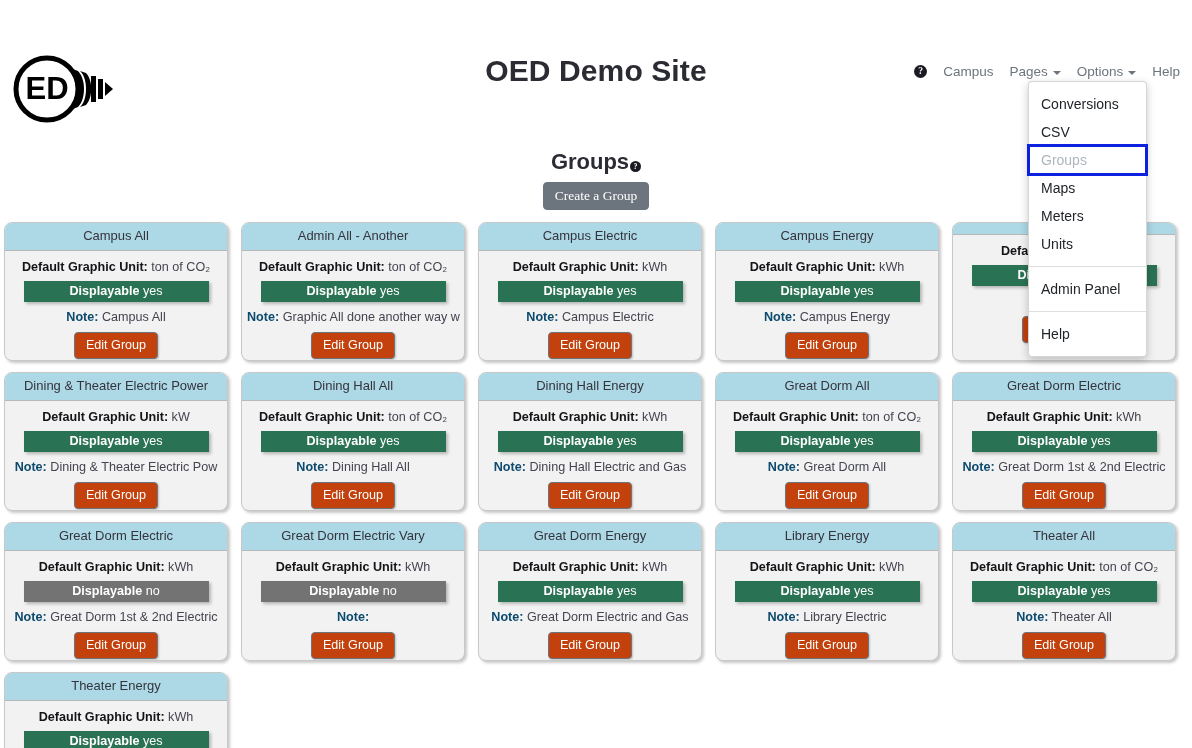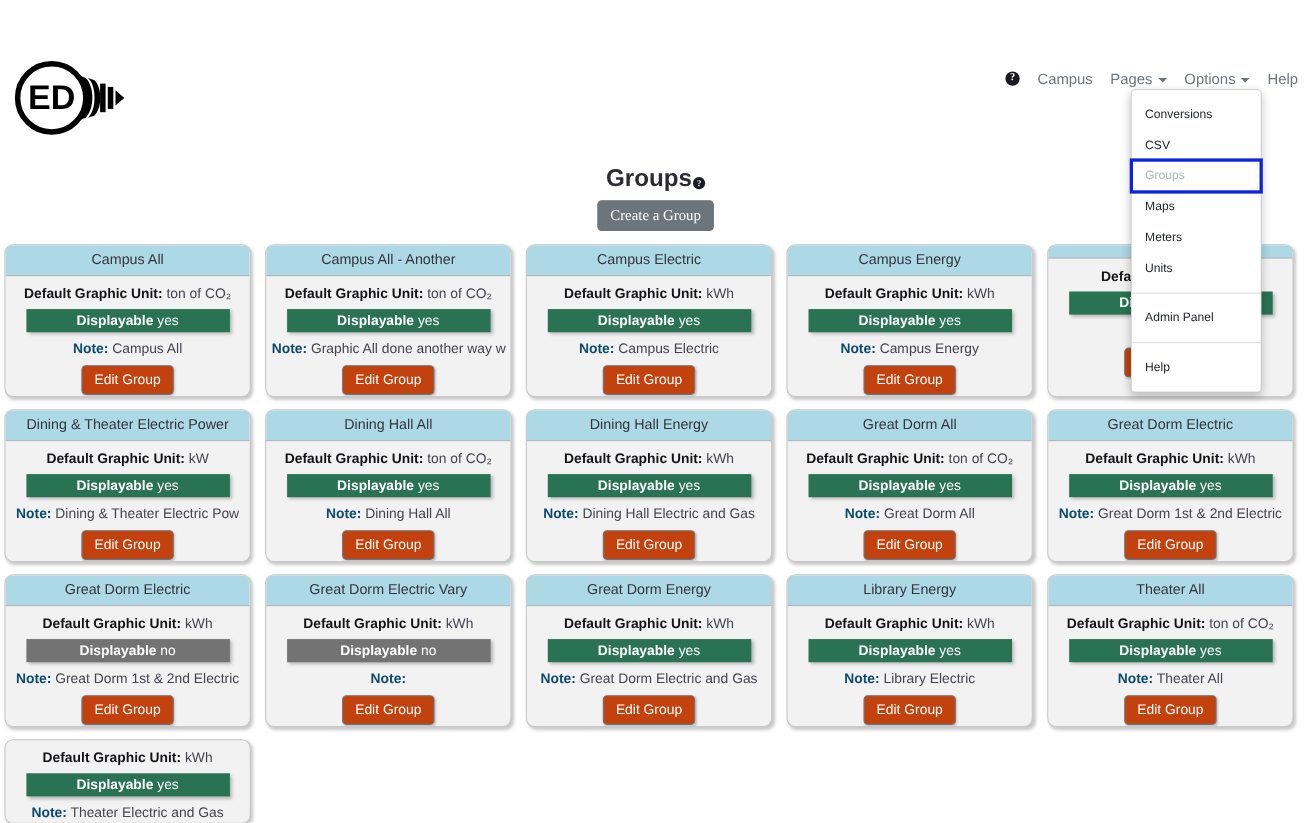--- a/index.html
+++ b/index.html
@@ -85,21 +85,21 @@
     background: #ffffff;
     border: 1px solid rgba(0,0,0,0.16);
     border-radius: 4px;
     box-shadow: 0 3px 9px rgba(0,0,0,0.22);
     padding: 8px 0 8px 0;
     z-index: 50;
   }
   .dd-item {
     display: block;
     padding: 4px 12px;
-    font-size: 11px;
+    font-size: 14px;
     color: #212529;
     text-decoration: none;
     white-space: nowrap;
     line-height: 20px;
     cursor: pointer;
   }
   .dd-item.disabled {
     color: #adb5bd;
     cursor: default;
   }
@@ -261,20 +261,21 @@
       <circle cx="39" cy="35" r="31" fill="none" stroke="#000" stroke-width="5"></circle>
       <text x="39" y="45" text-anchor="middle" font-family="Liberation Sans, sans-serif" font-size="31" font-weight="bold" fill="#000">ED</text>
       <path d="M62 14 C72 22, 72 48, 62 56 L70 53 C78 45, 78 25, 70 17 Z" fill="#000"></path>
       <path d="M72 17 C80 24, 80 46, 72 53 L78 51 C85 44, 85 26, 78 19 Z" fill="#000"></path>
       <rect x="83" y="22" width="5" height="26" fill="#000"></rect>
       <rect x="90" y="25" width="5" height="20" fill="#000"></rect>
       <path d="M97 28 L97 42 L105 35 Z" fill="#000"></path>
     </svg>
   </div>
 
+  <div class="site-title">OED Demo Site</div>
 
   <div class="navlinks">
     <span class="help-circle">?</span>
     <a class="navlink">
       <span>Campus</span>
     </a>
     <a class="navlink">
       <span>Pages</span>
       <span class="caret"></span>
     </a>
@@ -311,21 +312,21 @@
 
 <div class="grid" id="group-grid">
     <div class="card">
       <div class="card-head">Campus All</div>
       <div class="card-line"><b>Default Graphic Unit:</b><span> ton of CO₂</span></div>
       <div class="badge yes"><b>Displayable</b><span> yes</span></div>
       <div class="note-line"><b>Note:</b><span> Campus All</span></div>
       <button class="edit-btn">Edit Group</button>
     </div>
     <div class="card">
-      <div class="card-head">Campus All - Another</div>
+      <div class="card-head">Admin All - Another</div>
       <div class="card-line"><b>Default Graphic Unit:</b><span> ton of CO₂</span></div>
       <div class="badge yes"><b>Displayable</b><span> yes</span></div>
       <div class="note-line"><b>Note:</b><span> Graphic All done another way w</span></div>
       <button class="edit-btn">Edit Group</button>
     </div>
     <div class="card">
       <div class="card-head">Campus Electric</div>
       <div class="card-line"><b>Default Graphic Unit:</b><span> kWh</span></div>
       <div class="badge yes"><b>Displayable</b><span> yes</span></div>
       <div class="note-line"><b>Note:</b><span> Campus Electric</span></div>
@@ -409,17 +410,18 @@
       <button class="edit-btn">Edit Group</button>
     </div>
     <div class="card">
       <div class="card-head">Theater All</div>
       <div class="card-line"><b>Default Graphic Unit:</b><span> ton of CO₂</span></div>
       <div class="badge yes"><b>Displayable</b><span> yes</span></div>
       <div class="note-line"><b>Note:</b><span> Theater All</span></div>
       <button class="edit-btn">Edit Group</button>
     </div>
     <div class="card">
+      <div class="card-head">Theater Energy</div>
       <div class="card-line"><b>Default Graphic Unit:</b><span> kWh</span></div>
       <div class="badge yes"><b>Displayable</b><span> yes</span></div>
       <div class="note-line"><b>Note:</b><span> Theater Electric and Gas</span></div>
     </div>
   </div>
 
 </body></html>

